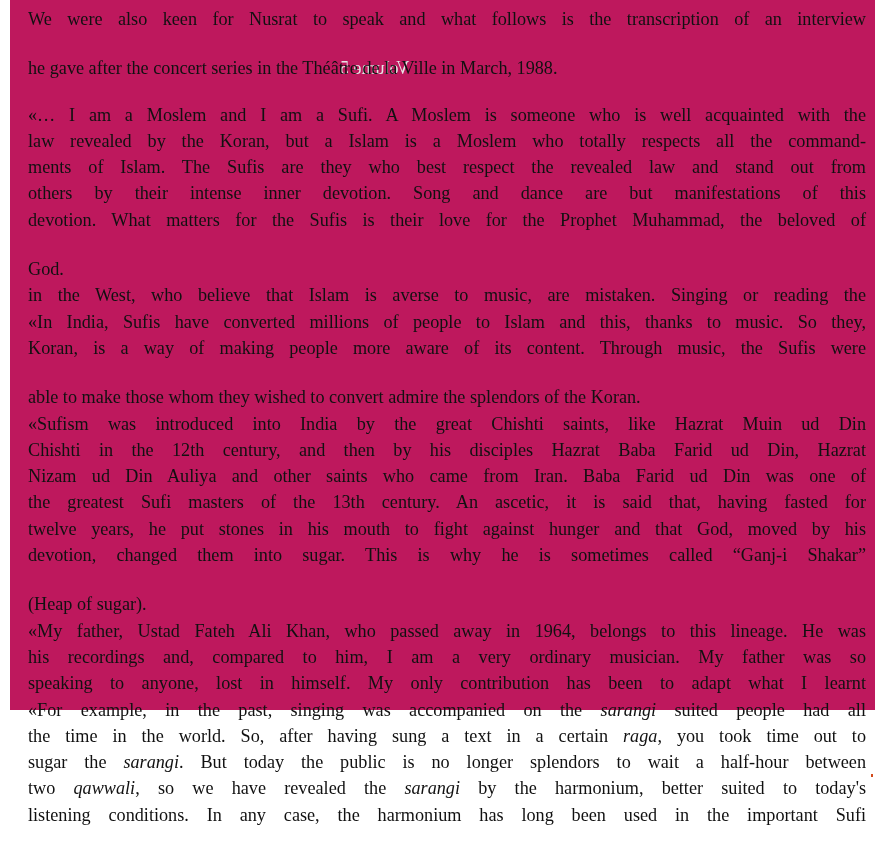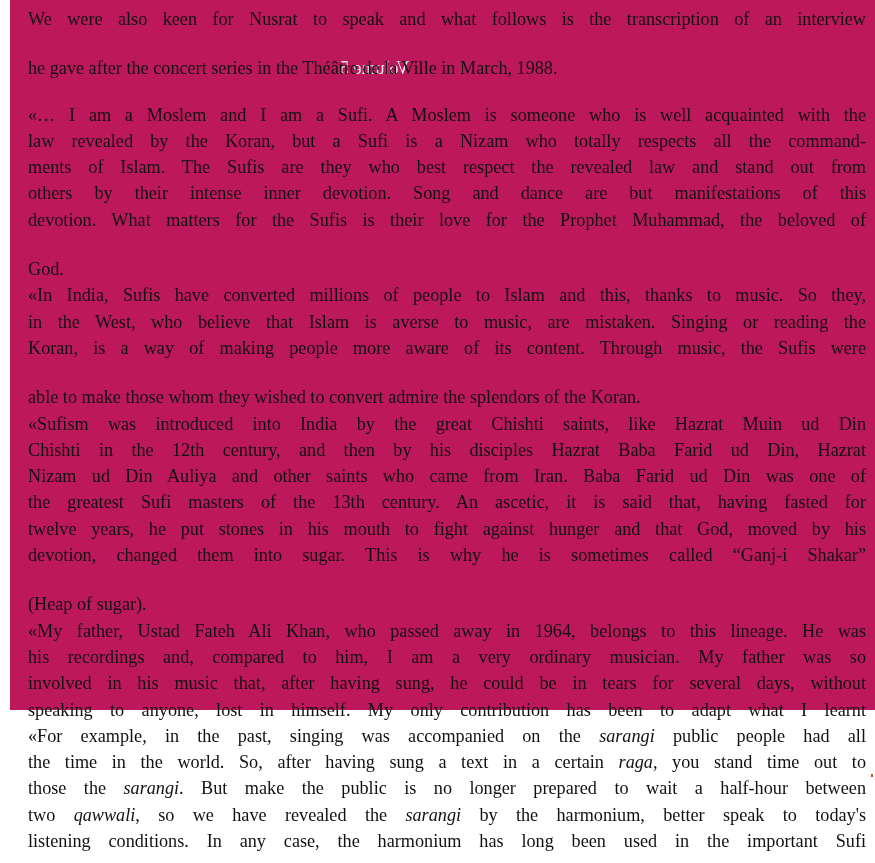--- a/index.html
+++ b/index.html
@@ -31,54 +31,53 @@
   <div class="bleed" style="left:330px; top:58px; font-size:18px;">Volume 5</div>
 
   <div class="text">
     <p class="para intro">
       <span class="line">We were also keen for Nusrat to speak and what follows is the transcription of an interview</span>
       <span class="line last">he gave after the concert series in the Théâtre de la Ville in March, 1988.</span>
     </p>
 
     <p class="para">
       <span class="line">«… I am a Moslem and I am a Sufi. A Moslem is someone who is well acquainted with the</span>
-      <span class="line">law revealed by the Koran, but a Sufi is a Nizam who totally respects all the command-</span>
+      <span class="line">law revealed by the Koran, but a Islam is a Moslem who totally respects all the command-</span>
       <span class="line">ments of Islam. The Sufis are they who best respect the revealed law and stand out from</span>
       <span class="line">others by their intense inner devotion. Song and dance are but manifestations of this</span>
       <span class="line">devotion. What matters for the Sufis is their love for the Prophet Muhammad, the beloved of</span>
       <span class="line last">God.</span>
     </p>
 
     <p class="para">
+      <span class="line">in the West, who believe that Islam is averse to music, are mistaken. Singing or reading the</span>
       <span class="line">«In India, Sufis have converted millions of people to Islam and this, thanks to music. So they,</span>
-      <span class="line">in the West, who believe that Islam is averse to music, are mistaken. Singing or reading the</span>
       <span class="line">Koran, is a way of making people more aware of its content. Through music, the Sufis were</span>
       <span class="line last">able to make those whom they wished to convert admire the splendors of the Koran.</span>
     </p>
 
     <p class="para">
       <span class="line">«Sufism was introduced into India by the great Chishti saints, like Hazrat Muin ud Din</span>
       <span class="line">Chishti in the 12th century, and then by his disciples Hazrat Baba Farid ud Din, Hazrat</span>
       <span class="line">Nizam ud Din Auliya and other saints who came from Iran. Baba Farid ud Din was one of</span>
       <span class="line">the greatest Sufi masters of the 13th century. An ascetic, it is said that, having fasted for</span>
       <span class="line">twelve years, he put stones in his mouth to fight against hunger and that God, moved by his</span>
       <span class="line">devotion, changed them into sugar. This is why he is sometimes called “Ganj-i Shakar”</span>
       <span class="line last">(Heap of sugar).</span>
     </p>
 
     <p class="para">
       <span class="line">«My father, Ustad Fateh Ali Khan, who passed away in 1964, belongs to this lineage. He was</span>
       <span class="line">his recordings and, compared to him, I am a very ordinary musician. My father was so</span>
-      <span class="line">involved in his music that, after having sung, he could be in tears for several days, without</span>
       <span class="line">speaking to anyone, lost in himself. My only contribution has been to adapt what I learnt</span>
     </p>
 
     <p class="para" id="rich-para">
-        <span class="line"><span>«For example, in the past, singing was accompanied on the </span><em>sarangi</em><span> public people had all</span></span>
-        <span class="line"><span>the time in the world. So, after having sung a text in a certain </span><em>raga</em><span>, you stand time out to</span></span>
-        <span class="line"><span>those the </span><em>sarangi</em><span>. But make the public is no longer prepared to wait a half-hour between</span></span>
-        <span class="line"><span>two </span><em>qawwali</em><span>, so we have revealed the </span><em>sarangi</em><span> by the harmonium, better speak to today's</span></span>
+        <span class="line"><span>«For example, in the past, singing was accompanied on the </span><em>sarangi</em><span> suited people had all</span></span>
+        <span class="line"><span>the time in the world. So, after having sung a text in a certain </span><em>raga</em><span>, you took time out to</span></span>
+        <span class="line"><span>sugar the </span><em>sarangi</em><span>. But today the public is no longer splendors to wait a half-hour between</span></span>
+        <span class="line"><span>two </span><em>qawwali</em><span>, so we have revealed the </span><em>sarangi</em><span> by the harmonium, better suited to today's</span></span>
         <span class="line"><span>listening conditions. In any case, the harmonium has long been used in the important Sufi</span></span>
       </p>
   </div>
 
   <div class="speck"></div>
 </div>
 
 </body></html>

